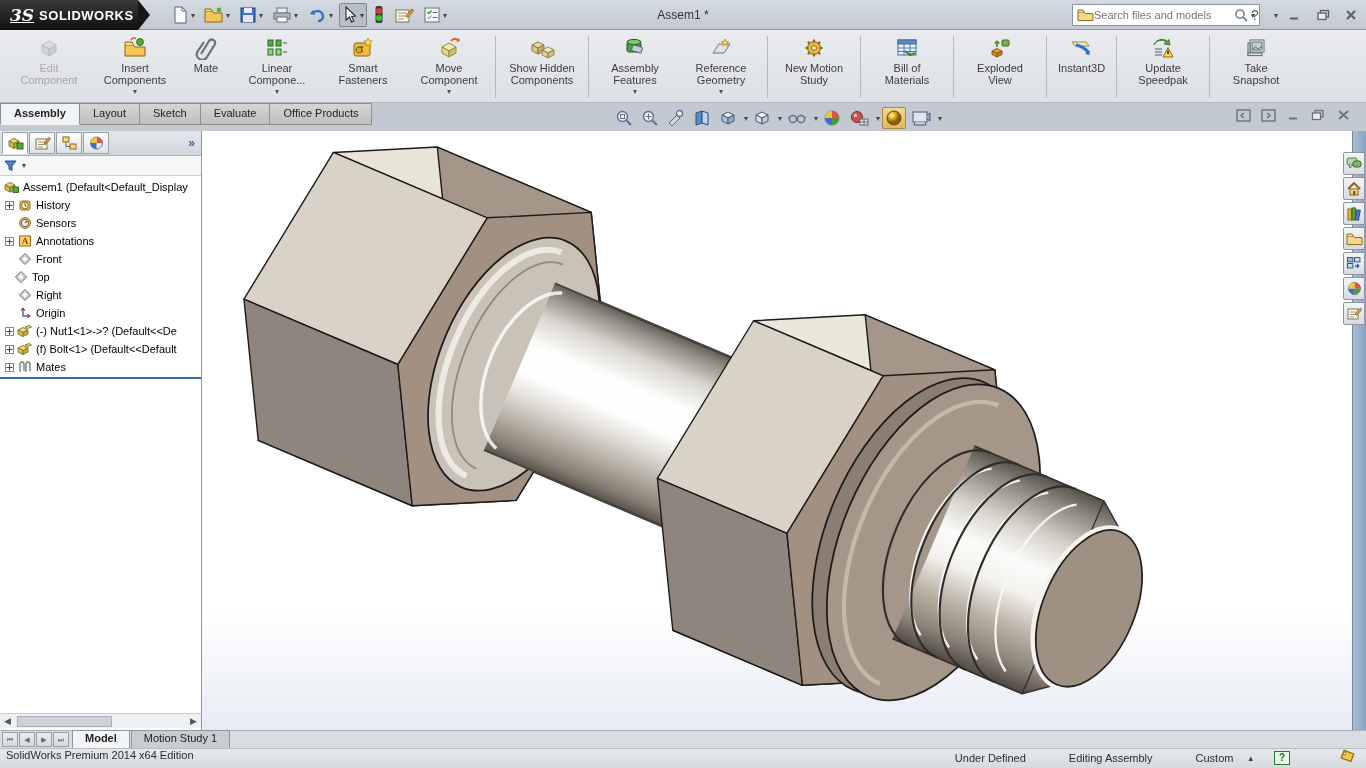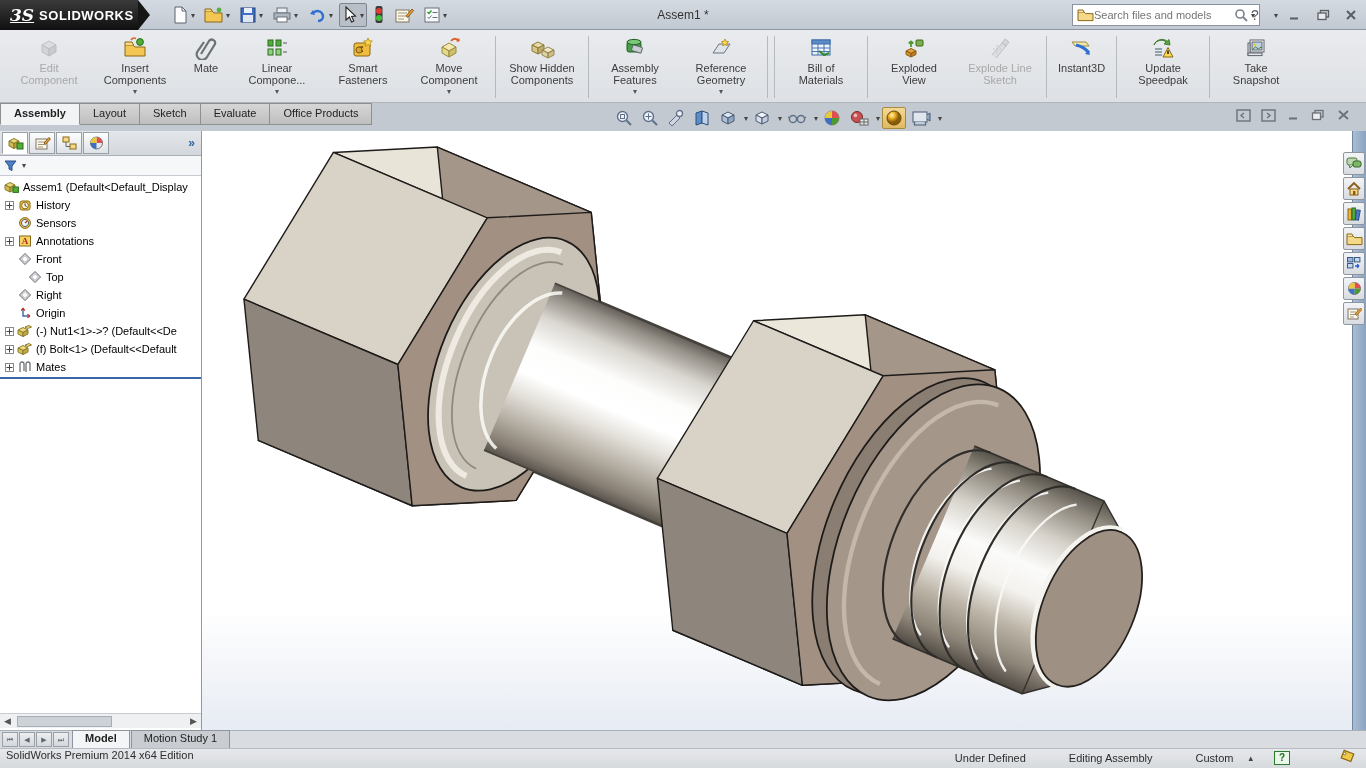--- a/index.html
+++ b/index.html
@@ -324,20 +324,32 @@
           <path d="M4 16 L10 7 L21 7 L15 16 Z" fill="#dfe4ea" stroke="#6b7380"></path>
           <path d="M16 2 l1.1 2.3 2.5 .3 -1.8 1.7 .5 2.5 -2.3 -1.3 -2.3 1.3 .5 -2.5 -1.8 -1.7 2.5 -.3 Z" fill="#ffd84d" stroke="#b08a14" stroke-width="0.8"></path>
         </svg>
       </div>
     <div class="rlbl">Reference Geometry</div>
     <div class="rdd">▾</div>
   </div>
 
   <div class="rsep"></div>
 
+  <div class="rbtn">
+    <div class="ric">
+        <svg width="24" height="22" viewBox="0 0 24 22">
+          <circle cx="12" cy="11" r="6.5" fill="#e8b93c" stroke="#8a6914"></circle>
+          <circle cx="12" cy="11" r="2.4" fill="#fdf2cc" stroke="#8a6914"></circle>
+          <g stroke="#8a6914" stroke-width="2">
+            <path d="M12 2.5v3M12 16.5v3M3.5 11h3M17.5 11h3M5.8 4.8l2.1 2.1M16.1 15.1l2.1 2.1M18.2 4.8l-2.1 2.1M7.9 15.1l-2.1 2.1"></path>
+          </g>
+        </svg>
+      </div>
+    <div class="rlbl">New Motion Study</div>
+  </div>
 
   <div class="rsep"></div>
 
   <div class="rbtn">
     <div class="ric">
         <svg width="24" height="22" viewBox="0 0 24 22">
           <rect x="3" y="3" width="18" height="15" fill="#eef3fa" stroke="#3a6aa8"></rect>
           <rect x="3" y="3" width="18" height="4" fill="#5c8cc8" stroke="#3a6aa8"></rect>
           <path d="M3 11h18M3 14.5h18M9 7v11M15 7v11" stroke="#3a6aa8" stroke-width="0.9"></path>
           <path d="M10 14 l5 4 5 -2" stroke="#2d8a2d" fill="none" stroke-width="2"></path>
@@ -354,30 +366,20 @@
           <path d="M4 14 L9 11.5 L14 14 L9 16.5 Z" fill="#e8a13c" stroke="#8a5c14"></path>
           <path d="M4 14 v3.5 l5 2.5 v-3.5 Z" fill="#d8902c" stroke="#8a5c14"></path>
           <path d="M14 14 v3.5 l-5 2.5 v-3.5 Z" fill="#c07c1e" stroke="#8a5c14"></path>
           <rect x="14" y="3" width="7" height="6" rx="1" fill="#7bae4e" stroke="#3e6a1e"></rect>
           <path d="M9 10 V4 M9 4 l-2.2 2.6 M9 4 l2.2 2.6" stroke="#4d9a2f" stroke-width="1.8" fill="none"></path>
         </svg>
       </div>
     <div class="rlbl">Exploded View</div>
   </div>
 
-  <div class="rbtn disabled">
-    <div class="ric">
-        <svg width="24" height="22" viewBox="0 0 24 22">
-          <path d="M4 18 L14 6 L18 9 L8 21" fill="#d0d0d0" stroke="#8a8a8a"></path>
-          <path d="M14 6 L17 2 L21 5 L18 9 Z" fill="#bdbdbd" stroke="#8a8a8a"></path>
-          <path d="M5 12 h8 M9 8 v8" stroke="#9a9a9a" stroke-dasharray="2 1.4" fill="none"></path>
-        </svg>
-      </div>
-    <div class="rlbl">Explode Line Sketch</div>
-  </div>
 
   <div class="rsep"></div>
 
   <div class="rbtn">
     <div class="ric">
         <svg width="26" height="22" viewBox="0 0 26 22">
           <path d="M3 5 h14 l3 4 H6 Z" fill="#f2e9b0" stroke="#9a8a3a"></path>
           <path d="M7 8 C12 9, 17 12, 20 16" fill="none" stroke="#2f6fd0" stroke-width="3"></path>
           <path d="M21 18 l-5 -1 3.4 -3.6 Z" fill="#2f6fd0"></path>
         </svg>
@@ -646,21 +648,21 @@
 
     <div class="trow" style="padding-left:17px;">
       <span class="ticon">
           <svg width="14" height="14" viewBox="0 0 14 14">
             <path d="M7 1.5 L12.5 7 L7 12.5 L1.5 7 Z" fill="#fff" stroke="#555"></path>
             <path d="M7 3.5 L10.5 7 L7 10.5 L3.5 7 Z" fill="none" stroke="#9aa2ac"></path>
           </svg>
         </span>
       <span class="lbl">Front</span>
     </div>
-    <div class="trow" style="padding-left:27px;">
+    <div class="trow" style="padding-left:13px;">
       <span class="ticon">
           <svg width="14" height="14" viewBox="0 0 14 14">
             <path d="M7 1.5 L12.5 7 L7 12.5 L1.5 7 Z" fill="#fff" stroke="#555"></path>
             <path d="M7 3.5 L10.5 7 L7 10.5 L3.5 7 Z" fill="none" stroke="#9aa2ac"></path>
           </svg>
         </span>
       <span class="lbl">Top</span>
     </div>
     <div class="trow" style="padding-left:17px;">
       <span class="ticon">

